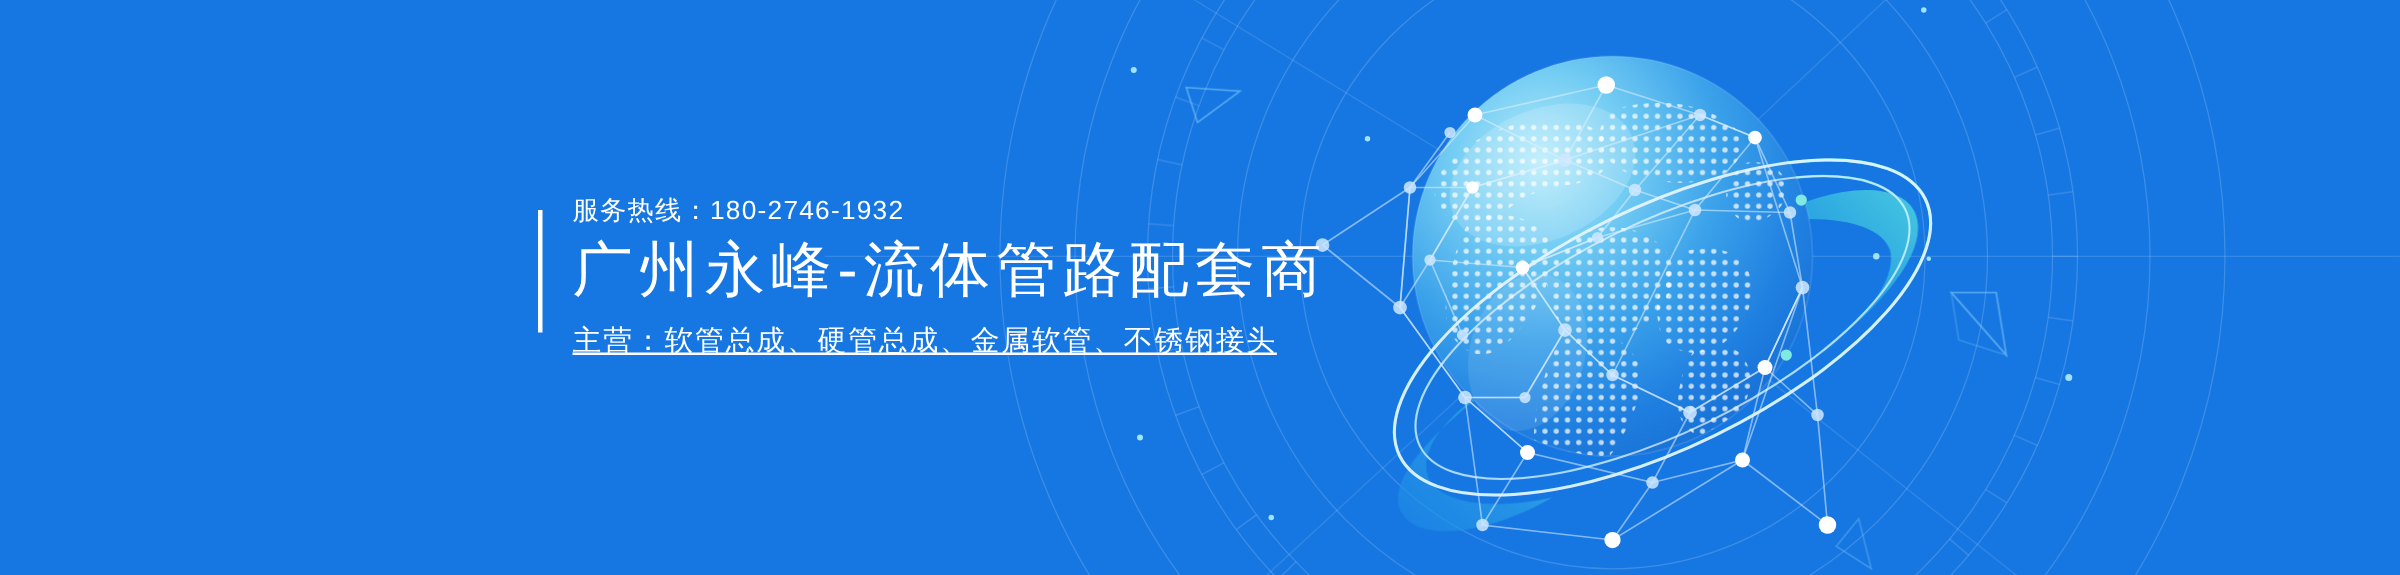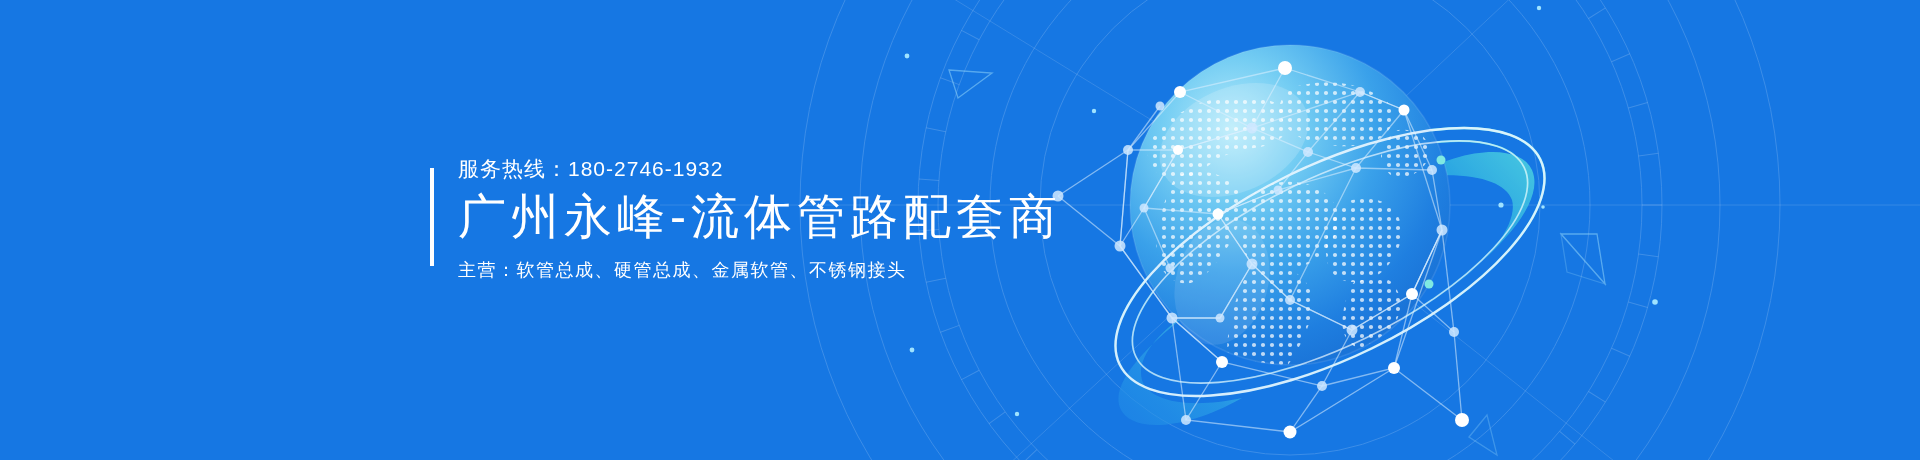--- a/index.html
+++ b/index.html
@@ -38,26 +38,27 @@
     font-size:48px;
     line-height:1;
     letter-spacing:5px;
     margin:0 0 20px 0;
     white-space:nowrap;
     font-weight:400;
     text-align:center;
   }
   .subline{
     color:#ffffff;
-    font-size:18px;
+    font-size:23px;
     line-height:1;
     letter-spacing:1.5px;
     margin:0;
     white-space:nowrap;
     font-weight:400;
+    text-decoration:underline;
   }
 </style>
 </head>
 <body>
 
 <div class="banner">
 
   <svg class="bg-svg" viewBox="0 0 1920 460">
     <defs>
       <clipPath id="bclip">

